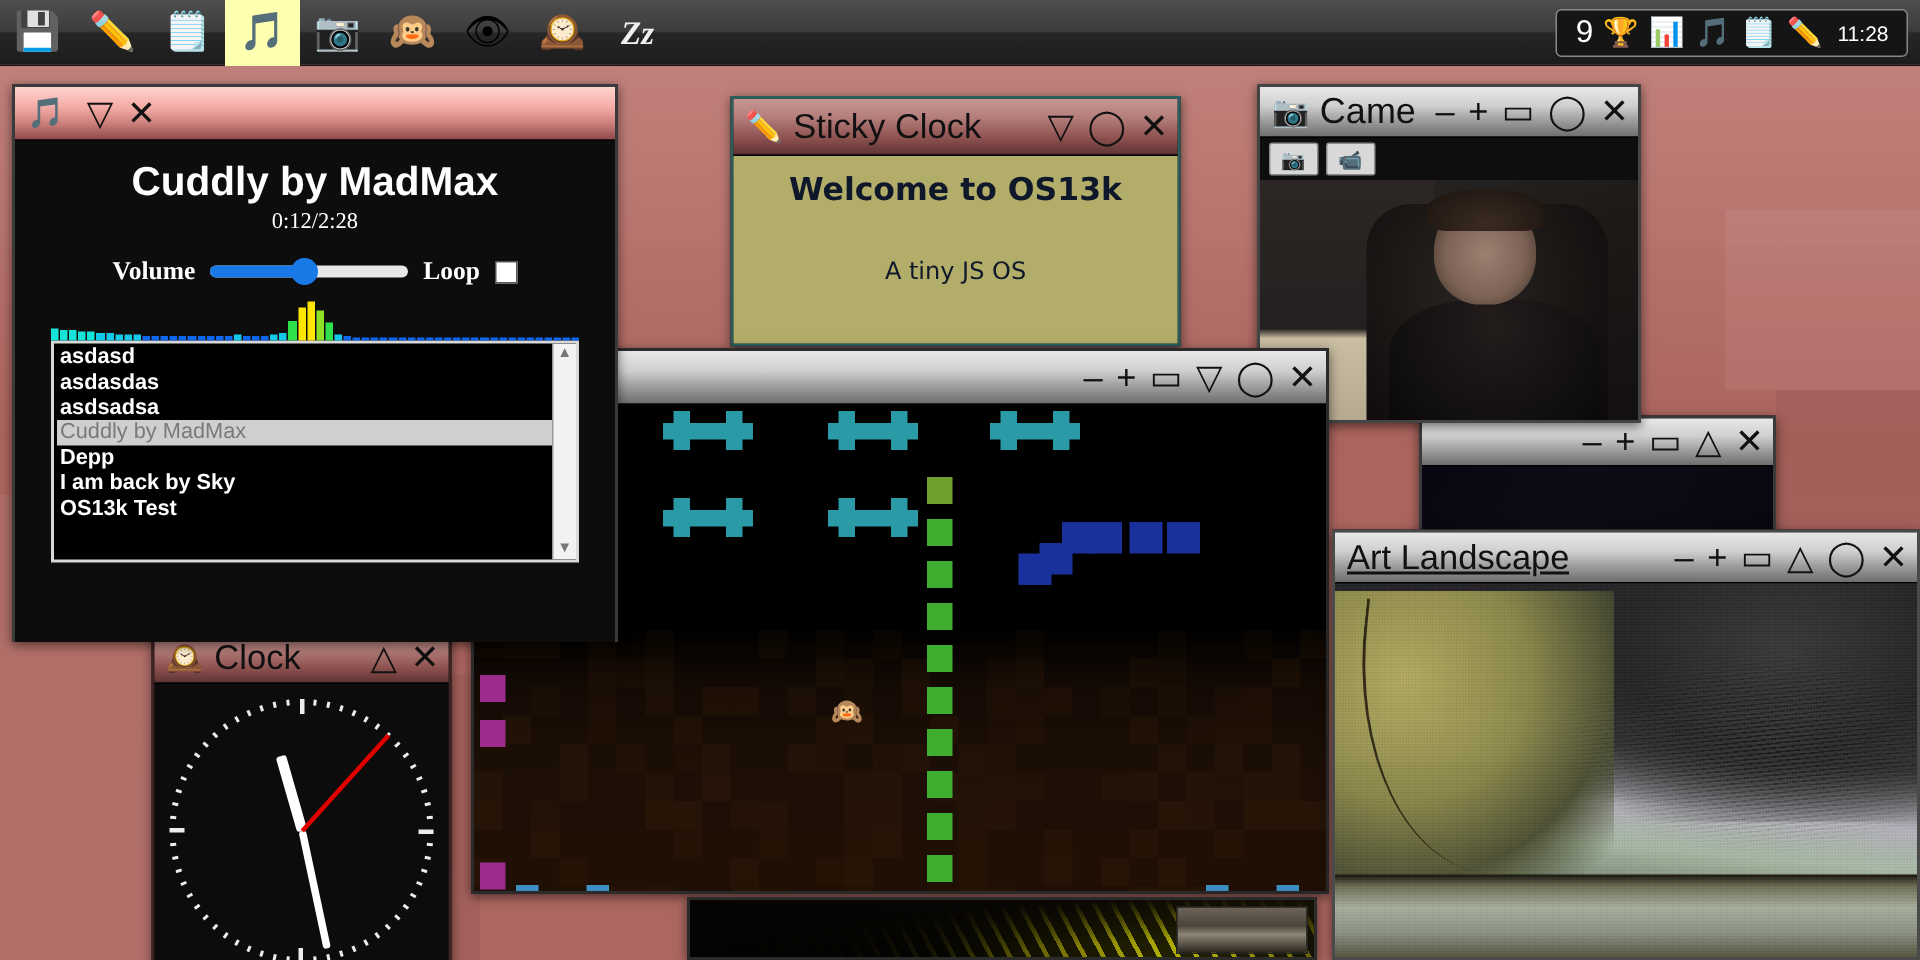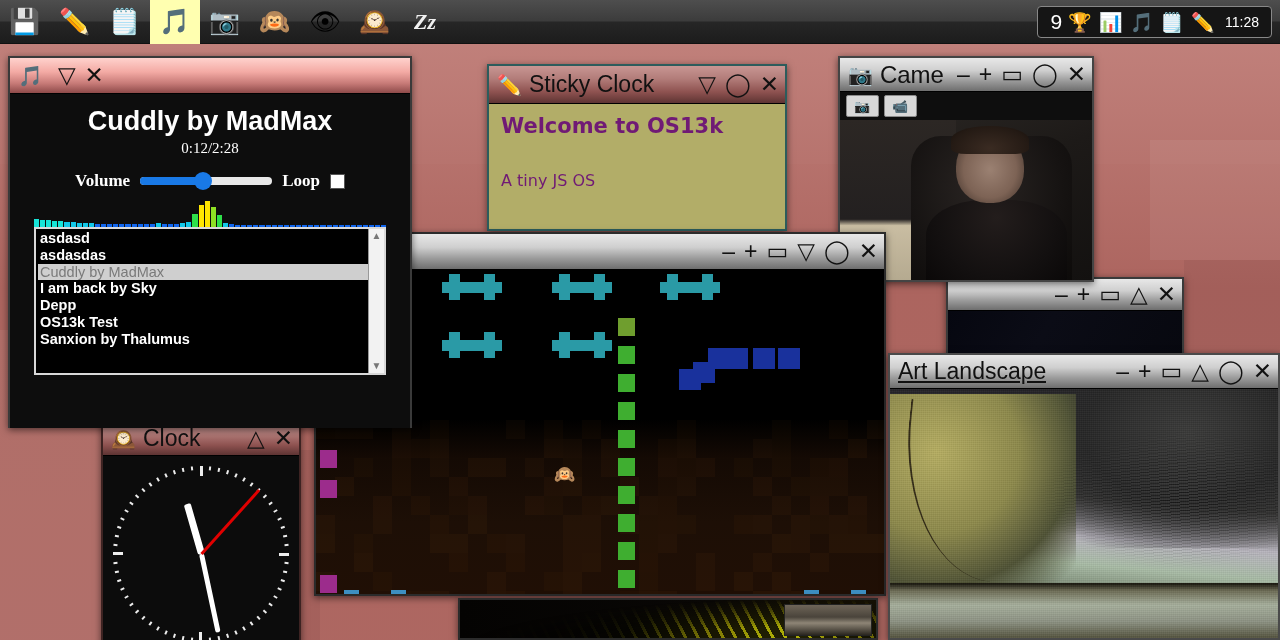--- a/index.html
+++ b/index.html
@@ -86,21 +86,21 @@
   .pl-items { flex: 1; padding: 1px 0 0 2px; }
   .pl-items div { color: #fff; font-size: 14.5px; font-weight: bold; line-height: 16.8px; padding-left: 2px; }
   .pl-items div.sel { background: #cfcfcf; color: #7a7a7a; font-weight: normal; }
   .pl-scroll { width: 16px; background: #f2f2f2; border-left: 1px solid #999; display: flex; flex-direction: column; justify-content: space-between; align-items: center; }
   .pl-scroll span { font-size: 10px; color: #777; line-height: 1; padding: 2px 0; }
 
   
   #win-sticky { left: 487px; top: 64px; width: 300px; height: 167px; border: 2px solid #2c5c5c; }
   #win-sticky .titlebar { height: 38px; }
   #win-sticky .body { background: #b2ad68; height: 125px; padding: 10px 12px; }
-  .note-line { font-family: "DejaVu Sans", sans-serif; color: #701a75; }
+  .note-line { font-family: "DejaVu Sans", sans-serif; color: #0f172a; text-align: center; }
   .note-l1 { font-size: 21px; font-weight: bold; }
   .note-l2 { font-size: 16px; margin-top: 33px; }
 
   
   #win-cam { left: 838px; top: 56px; width: 256px; height: 226px; border: 2px solid #444; }
   #win-cam .titlebar { height: 34px; font-size: 24px; }
   #win-cam .cam-tools { height: 28px; background: #0e0e0e; display: flex; align-items: center; gap: 5px; padding: 0 6px; }
   #win-cam .cam-tools button {
     background: #d8d8d8; border: 1px solid #8b8b8b; border-radius: 2px;
     width: 33px; height: 22px; font-size: 13px; cursor: pointer; line-height: 1;
@@ -548,25 +548,25 @@
         <i style="height: 2px; background: rgb(17, 102, 238);"></i>
         <i style="height: 2px; background: rgb(17, 102, 238);"></i>
         <i style="height: 2px; background: rgb(17, 102, 238);"></i>
         <i style="height: 2px; background: rgb(17, 102, 238);"></i>
         <i style="height: 2px; background: rgb(17, 102, 238);"></i>
       </div>
     <div class="playlist">
       <div class="pl-items" id="pl-items">
           <div>asdasd</div>
           <div>asdasdas</div>
+          <div>asdsadsa</div>
           <div class="sel">Cuddly by MadMax</div>
+          <div>Depp</div>
           <div>I am back by Sky</div>
-          <div>Depp</div>
           <div>OS13k Test</div>
-          <div>Sanxion by Thalumus</div>
         </div>
       <div class="pl-scroll">
         <span>▲</span>
         <span>▼</span>
       </div>
     </div>
   </div>
 </div>
 
 <div class="win" id="win-clock">

